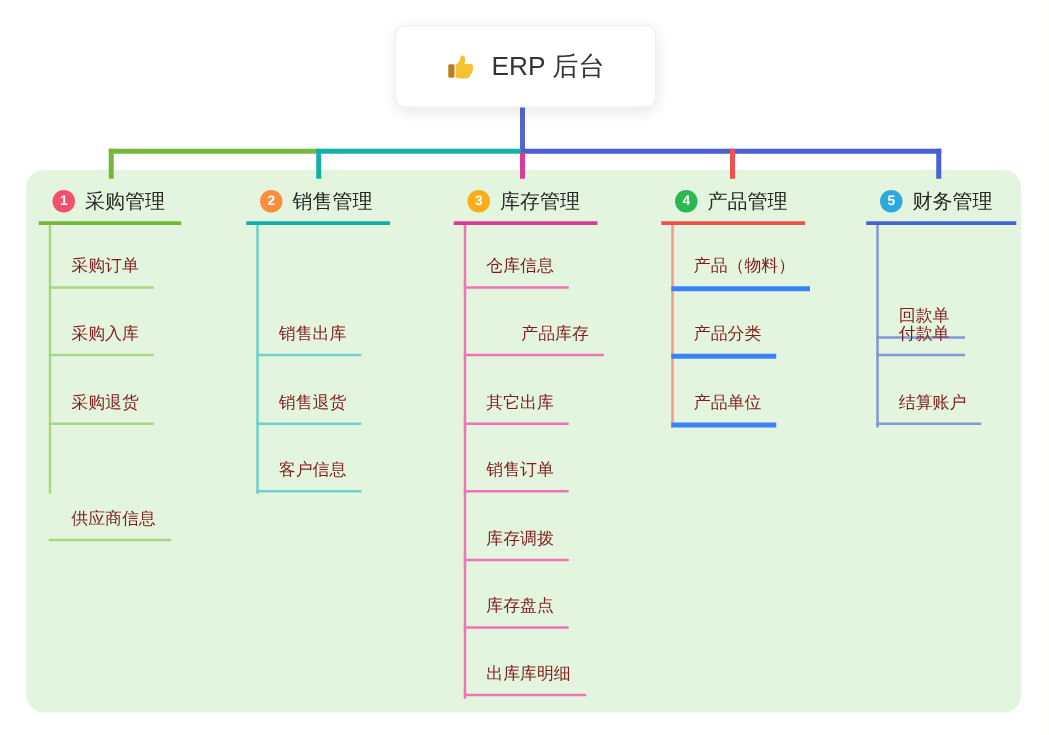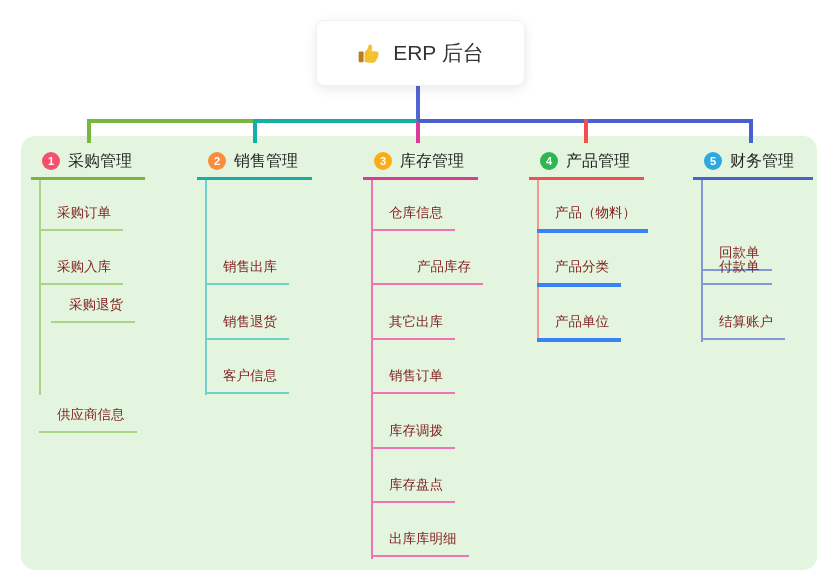--- a/index.html
+++ b/index.html
@@ -89,21 +89,21 @@
   </div>
 
   <div class="branch-head b1" style="left:42px;">
     <span class="badge">1</span>
     <span>采购管理</span>
   </div>
   <div class="head-underline u1" style="left:31px;width:114px;"></div>
   <div class="vline v1" style="left:39px;height:215px;"></div>
   <div class="child k1" style="left:39px;top:204px;"><span>采购订单</span></div>
   <div class="child k1" style="left:39px;top:258px;"><span>采购入库</span></div>
-  <div class="child k1" style="left:39px;top:296px;margin-left:12px;"><span>采购退货</span></div>
+  <div class="child k1" style="left:39px;top:313px;"><span>采购退货</span></div>
   <div class="child k1" style="left:39px;top:367px;margin-top:39px;"><span>供应商信息</span></div>
 
   <div class="branch-head b2" style="left:208px;">
     <span class="badge">2</span>
     <span>销售管理</span>
   </div>
   <div class="head-underline u2" style="left:197px;width:115px;"></div>
   <div class="vline v2" style="left:205px;height:215px;"></div>
   <div class="child k2" style="left:205px;top:313px;"><span>销售退货</span></div>
   <div class="child k2" style="left:205px;top:258px;"><span>销售出库</span></div>

